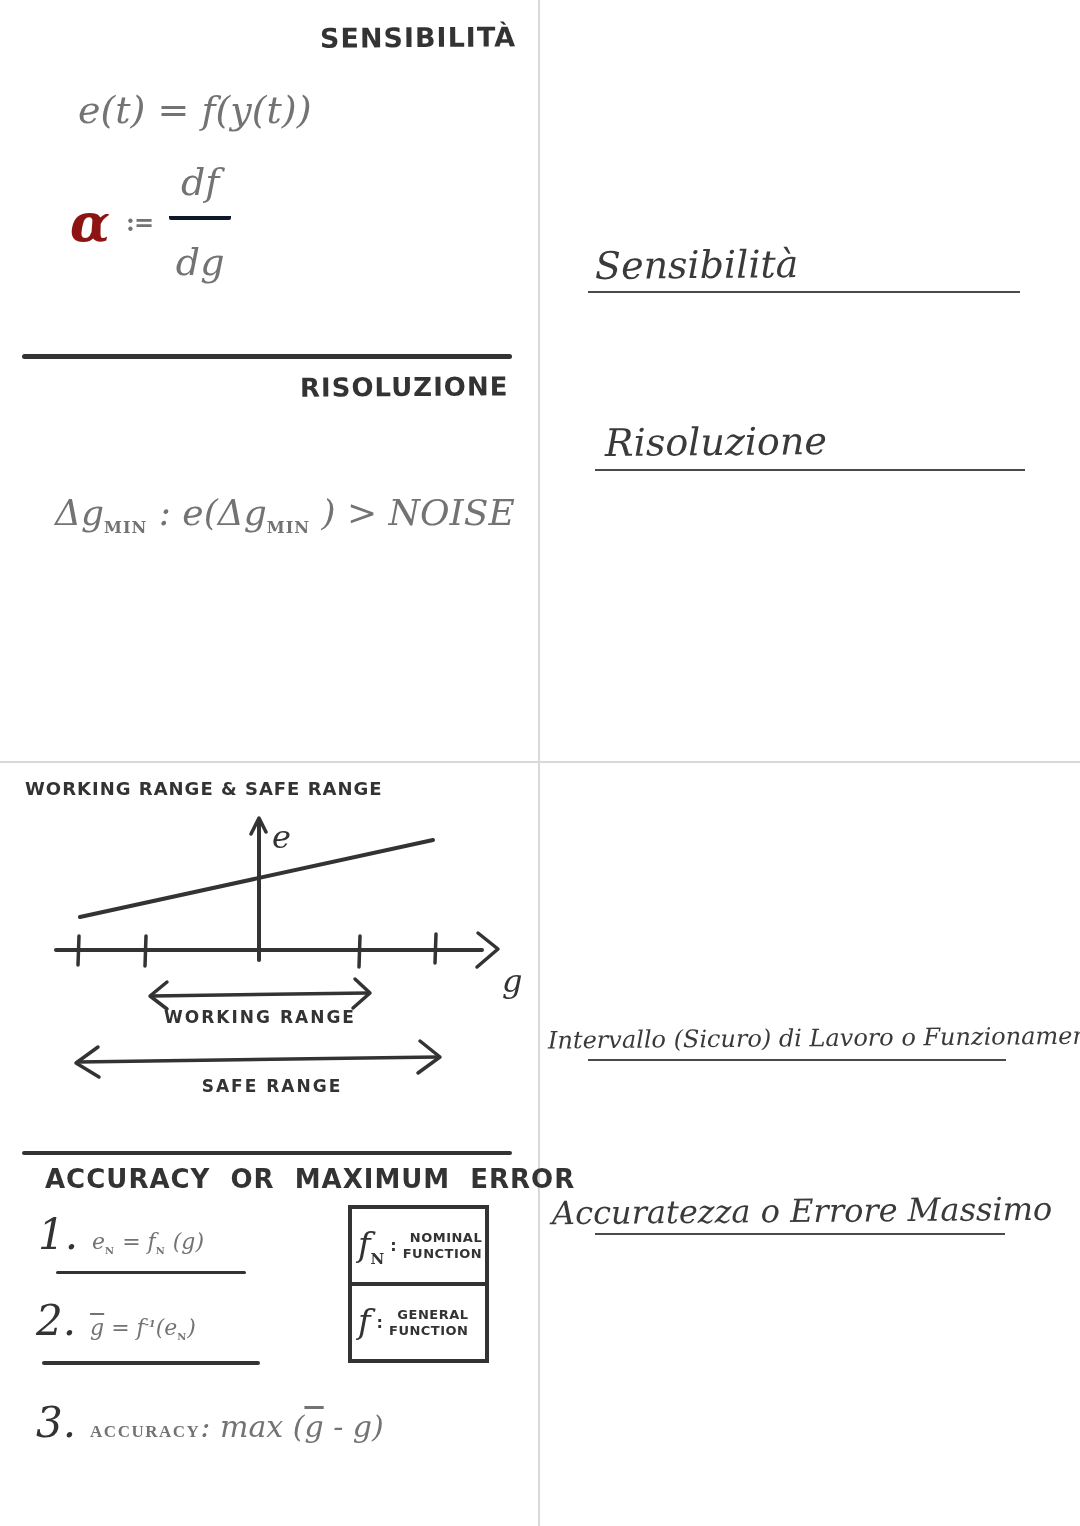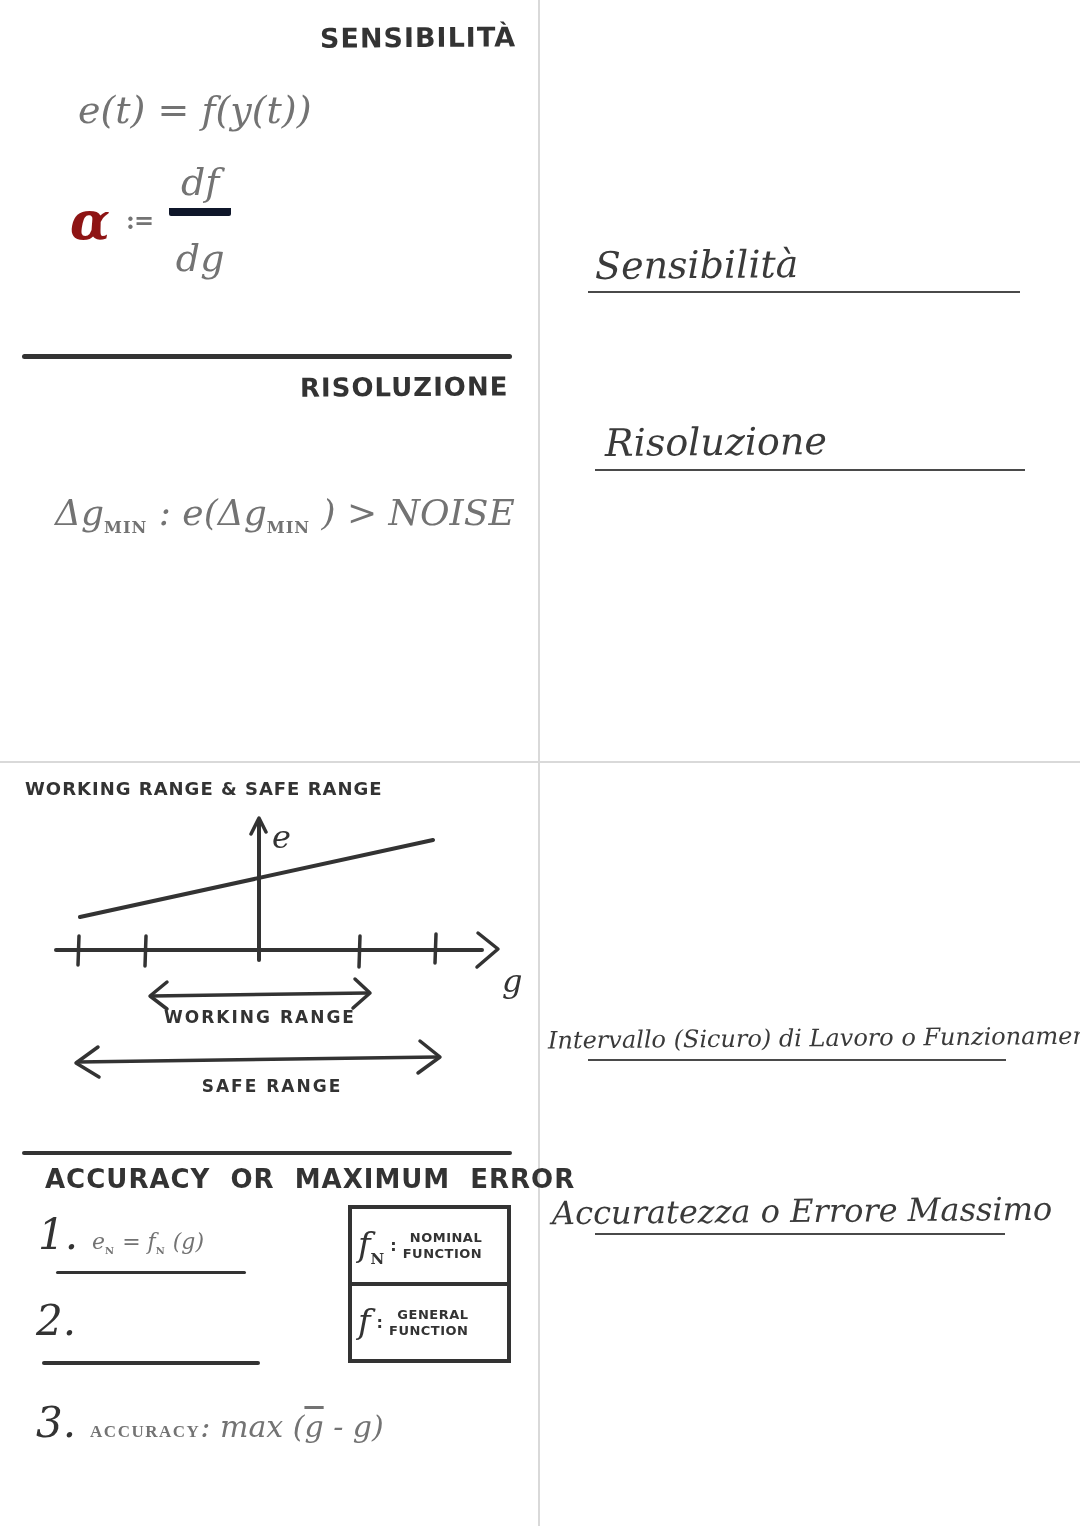--- a/index.html
+++ b/index.html
@@ -50,37 +50,37 @@
   }
   .formula sub { font-size: 0.45em; font-style: normal; font-weight: 600; letter-spacing: 1px; }
   .formula sup { font-size: 0.45em; font-weight: 600; }
   .f-main { font-size: 38px; }
   .f-res  { font-size: 36px; }
 
   .alpha-row { display: flex; align-items: center; gap: 16px; }
   .alpha-sym { font-size: 52px; color: #8e1414; font-weight: 600; }
   .define-op { font-size: 24px; font-weight: 700; font-style: normal; letter-spacing: -1px; }
   .frac { display: inline-flex; flex-direction: column; align-items: center; font-size: 38px; }
-  .frac .num { padding: 0 12px 4px; border-bottom: 8px solid #0f172a; border-radius: 2px; }
+  .frac .num { padding: 0 12px 12px; border-bottom: 4px solid #0f172a; border-radius: 2px; }
   .frac .den { padding-top: 20px; }
 
   
   .axis-label { font-family: "DejaVu Serif", serif; font-style: italic; font-size: 32px; fill: #333333; }
   .range-label { font-family: "DejaVu Sans", sans-serif; font-weight: 600; font-size: 17px; letter-spacing: 2px; fill: #333333; }
 
   
   .acc-item { display: flex; align-items: baseline; gap: 14px; white-space: nowrap; }
   .item-num { font-family: "DejaVu Serif", serif; font-style: italic; font-size: 42px; color: #333333; }
   .item-f { font-size: 22px; }
   .overbar { text-decoration: overline; }
   .acc-small-label { font-size: 17px; font-weight: 700; font-style: normal; font-family: Liberation Serif, serif; letter-spacing: 1.5px; }
 
   
   .legend-box {
-    left: 348px; top: 1205px; width: 163px; height: 158px;
+    left: 348px; top: 1205px; width: 141px; height: 158px;
     border: 4px solid #333333; box-sizing: border-box;
     display: flex; flex-direction: column; background: #ffffff;
   }
   .legend-row { display: flex; align-items: center; gap: 6px; padding: 4px 6px; flex: 1; }
   .legend-row + .legend-row { border-top: 4px solid #333333; }
   .legend-sym { font-family: "DejaVu Serif", serif; font-style: italic; font-size: 34px; color: #333333; }
   .legend-sym sub { font-size: 15px; font-style: normal; font-weight: 600; }
   .legend-sep { font-weight: 700; font-size: 16px; }
   .legend-text { font-size: 13px; font-weight: 700; letter-spacing: 0.5px; line-height: 1.2; text-align: right; }
 </style>
@@ -156,20 +156,21 @@
   <div class="abs hw" style="left:45px; top:1164px; font-size:26px; word-spacing:10px;">ACCURACY OR MAXIMUM ERROR</div>
 
   <div class="abs acc-item" style="left:38px; top:1210px;">
     <span class="item-num">1.</span>
     <span class="formula item-f"><span>e</span><sub>N</sub><span> = f</span><sub>N</sub><span> (g)</span></span>
   </div>
   <div class="abs rule" style="left:56px; top:1271px; width:190px; height:3px;"></div>
 
   <div class="abs acc-item" style="left:36px; top:1296px;">
     <span class="item-num">2.</span>
+    <span class="formula item-f"><span class="overbar">g</span><span> = f</span><sup>-1</sup><span>(e</span><sub>N</sub><span>)</span></span>
   </div>
   <div class="abs rule" style="left:42px; top:1361px; width:218px; height:4px;"></div>
 
   <div class="abs acc-item" style="left:36px; top:1398px;">
     <span class="item-num">3.</span>
     <span class="formula item-f" style="font-size:30px;"><span class="acc-small-label">ACCURACY</span><span>: max (</span><span class="overbar">g</span><span> - g)</span></span>
   </div>
 
   <div class="abs legend-box">
     <div class="legend-row">

